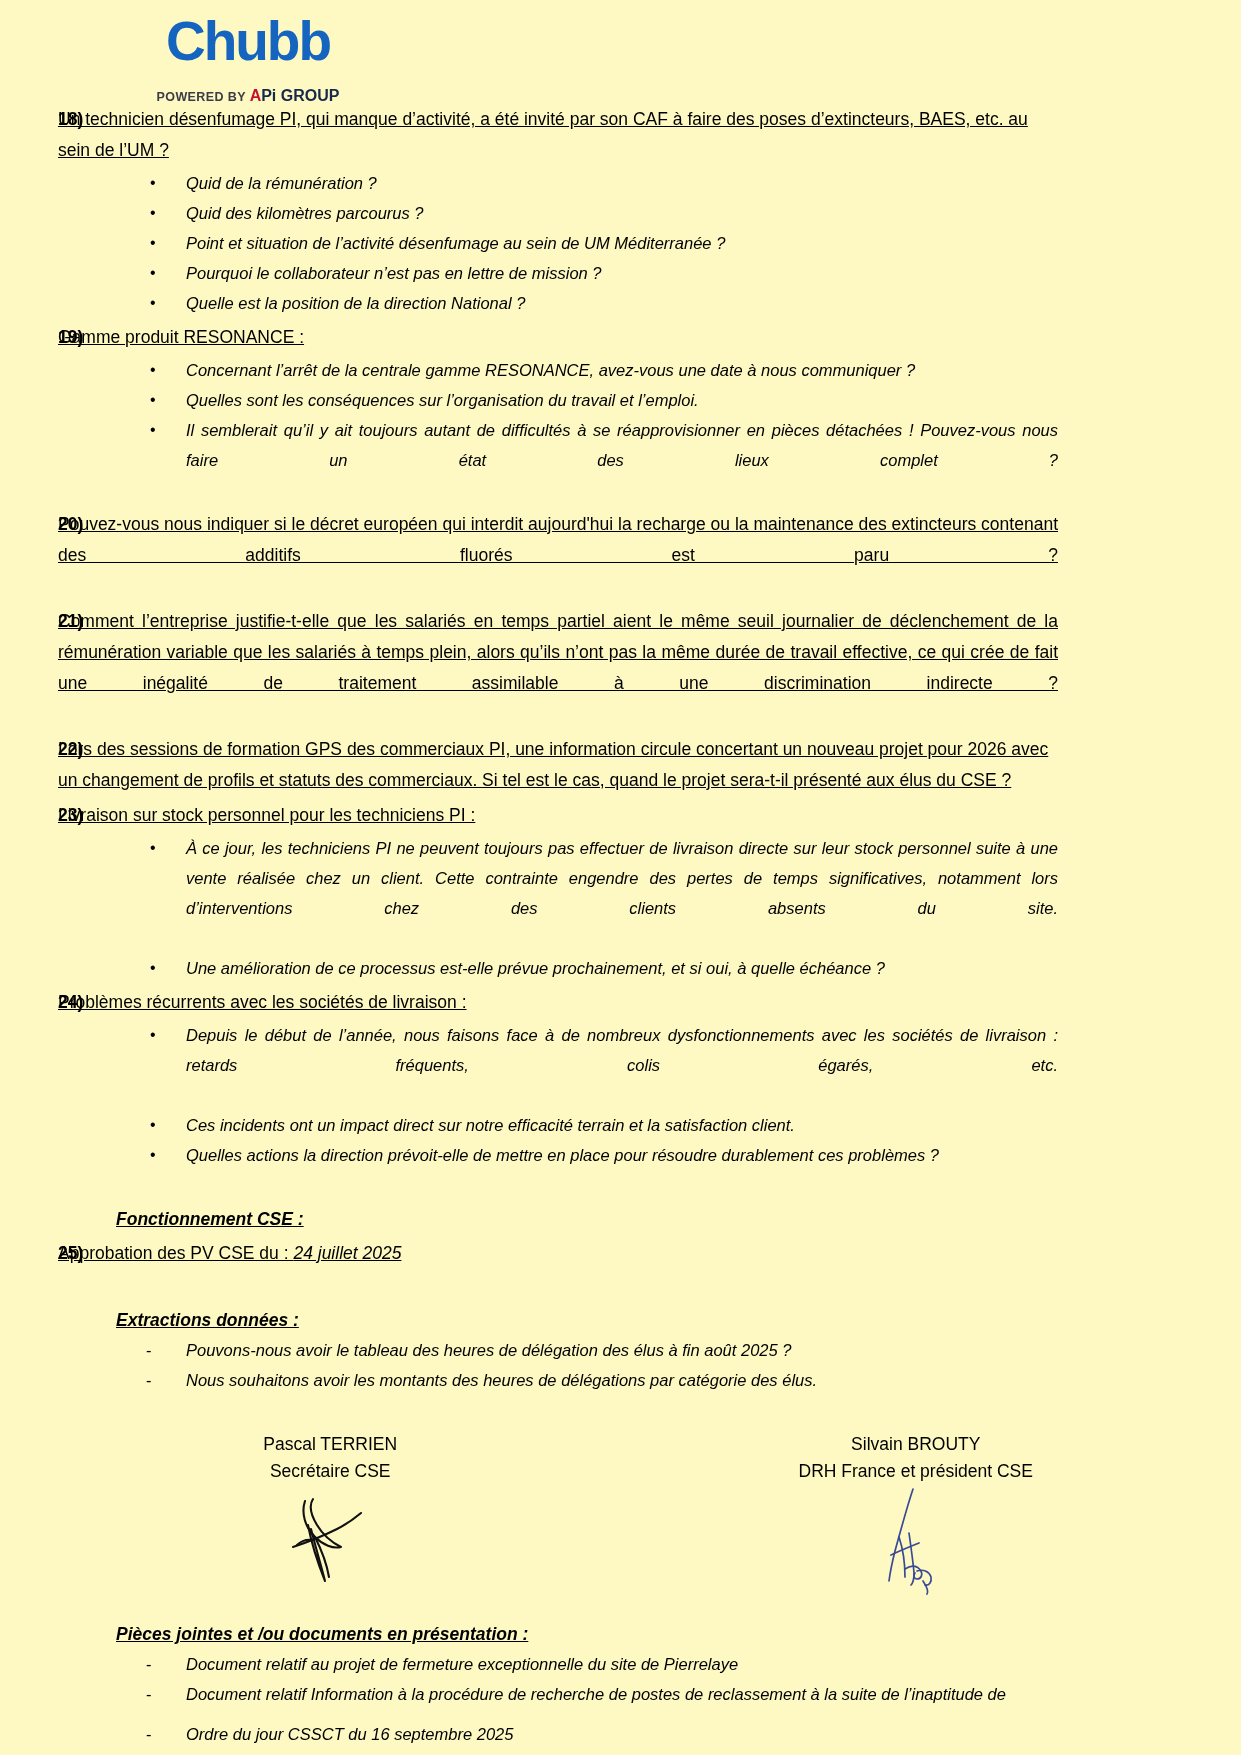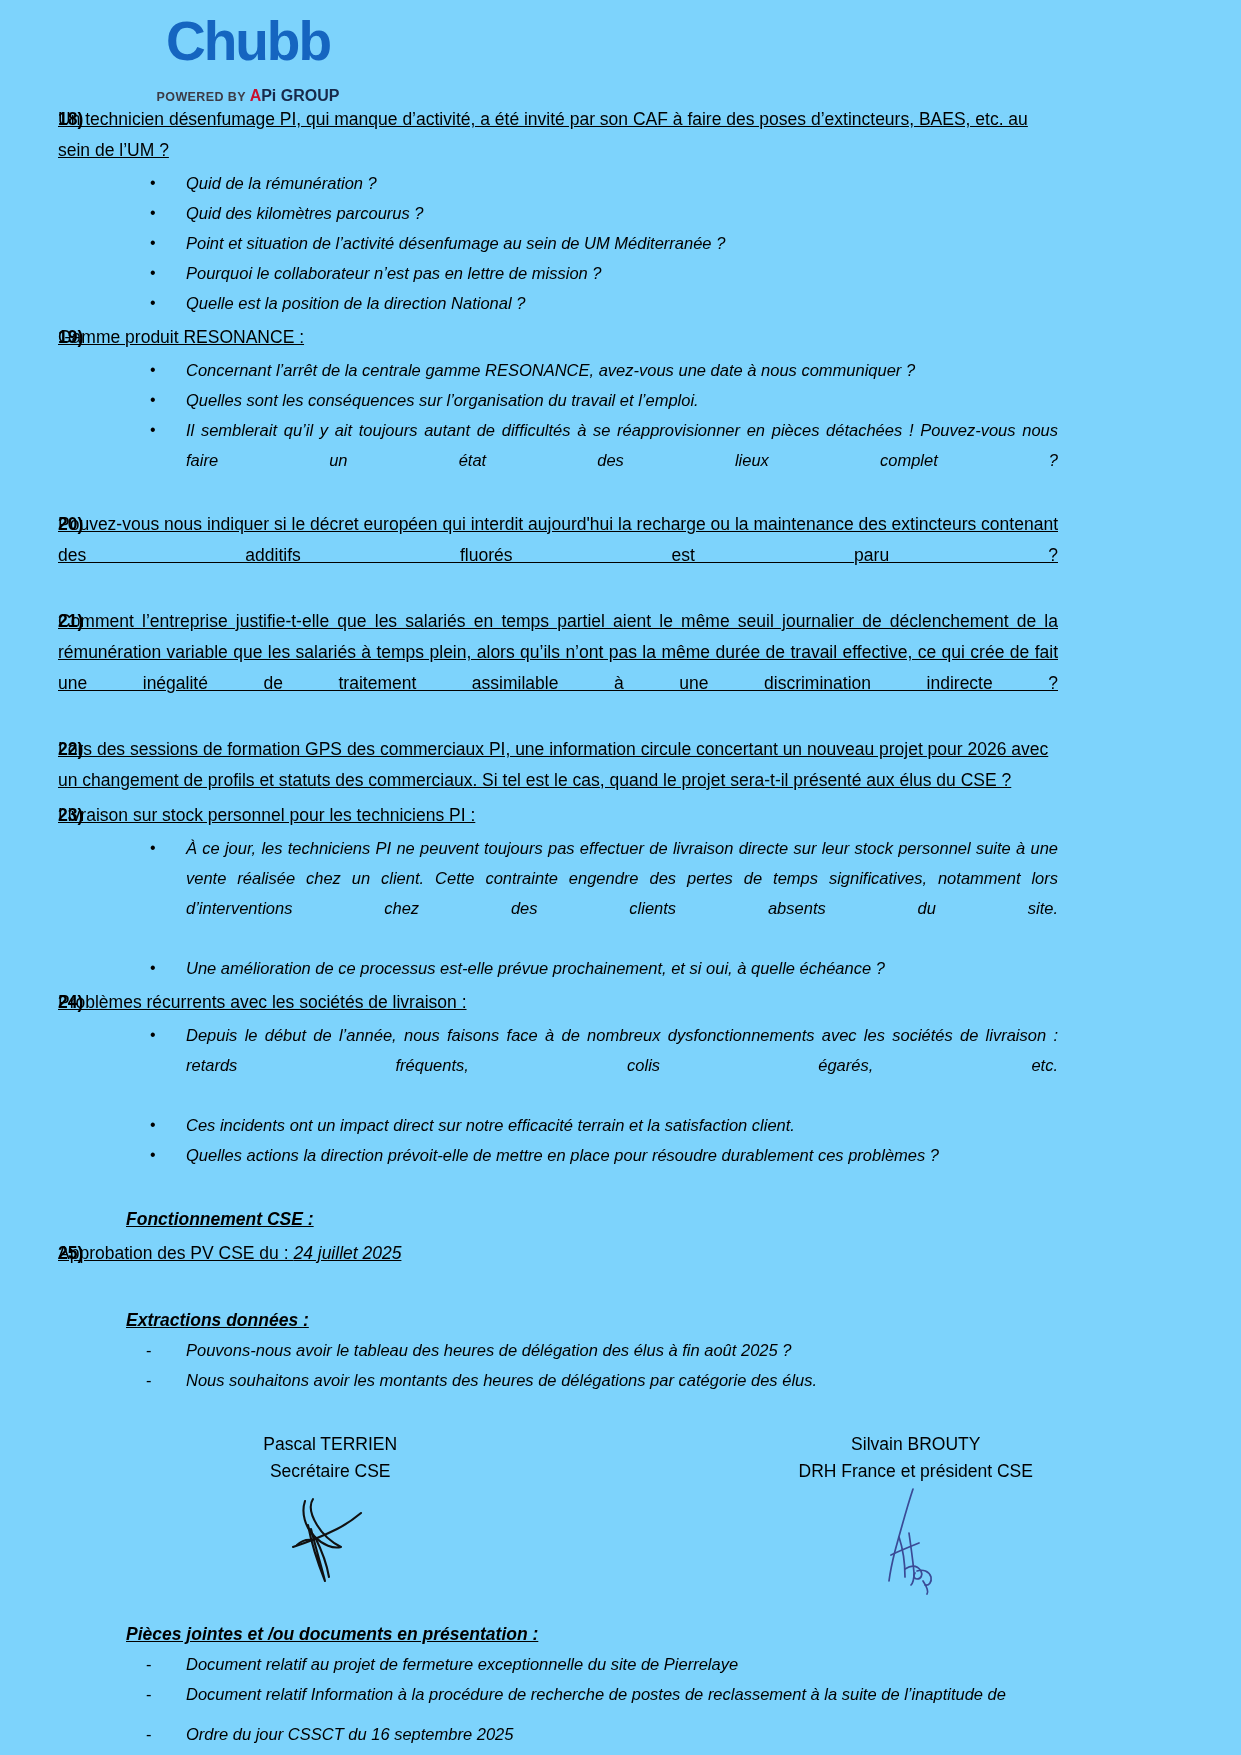--- a/index.html
+++ b/index.html
@@ -8,21 +8,21 @@
     background: #ffffff;
   }
   body {
     font-family: "Liberation Sans", sans-serif;
     color: #000000;
   }
   .page {
     position: relative;
     width: 1241px;
     height: 1755px;
-    background: #7dd3fc;
+    background: #fef9c3;
     overflow: hidden;
     box-sizing: border-box;
   }
 
   
   .logo-block {
     position: absolute;
     left: 128px;
     top: 14px;
     width: 240px;
@@ -160,21 +160,21 @@
   
   .section-head {
     margin-left: 116px;
     font-weight: bold;
     font-style: italic;
     font-size: 17.5px;
     line-height: 30px;
     text-decoration: underline;
     display: inline-block;
   }
-  .head-wrap { padding-left: 10px; }
+  .head-wrap { padding-left: 0; }
 
   .spacer-lg { height: 34px; }
   .spacer-sm { height: 10px; }
 
   
   .sig-row {
     position: relative;
     display: flex;
     margin-top: 36px;
   }

